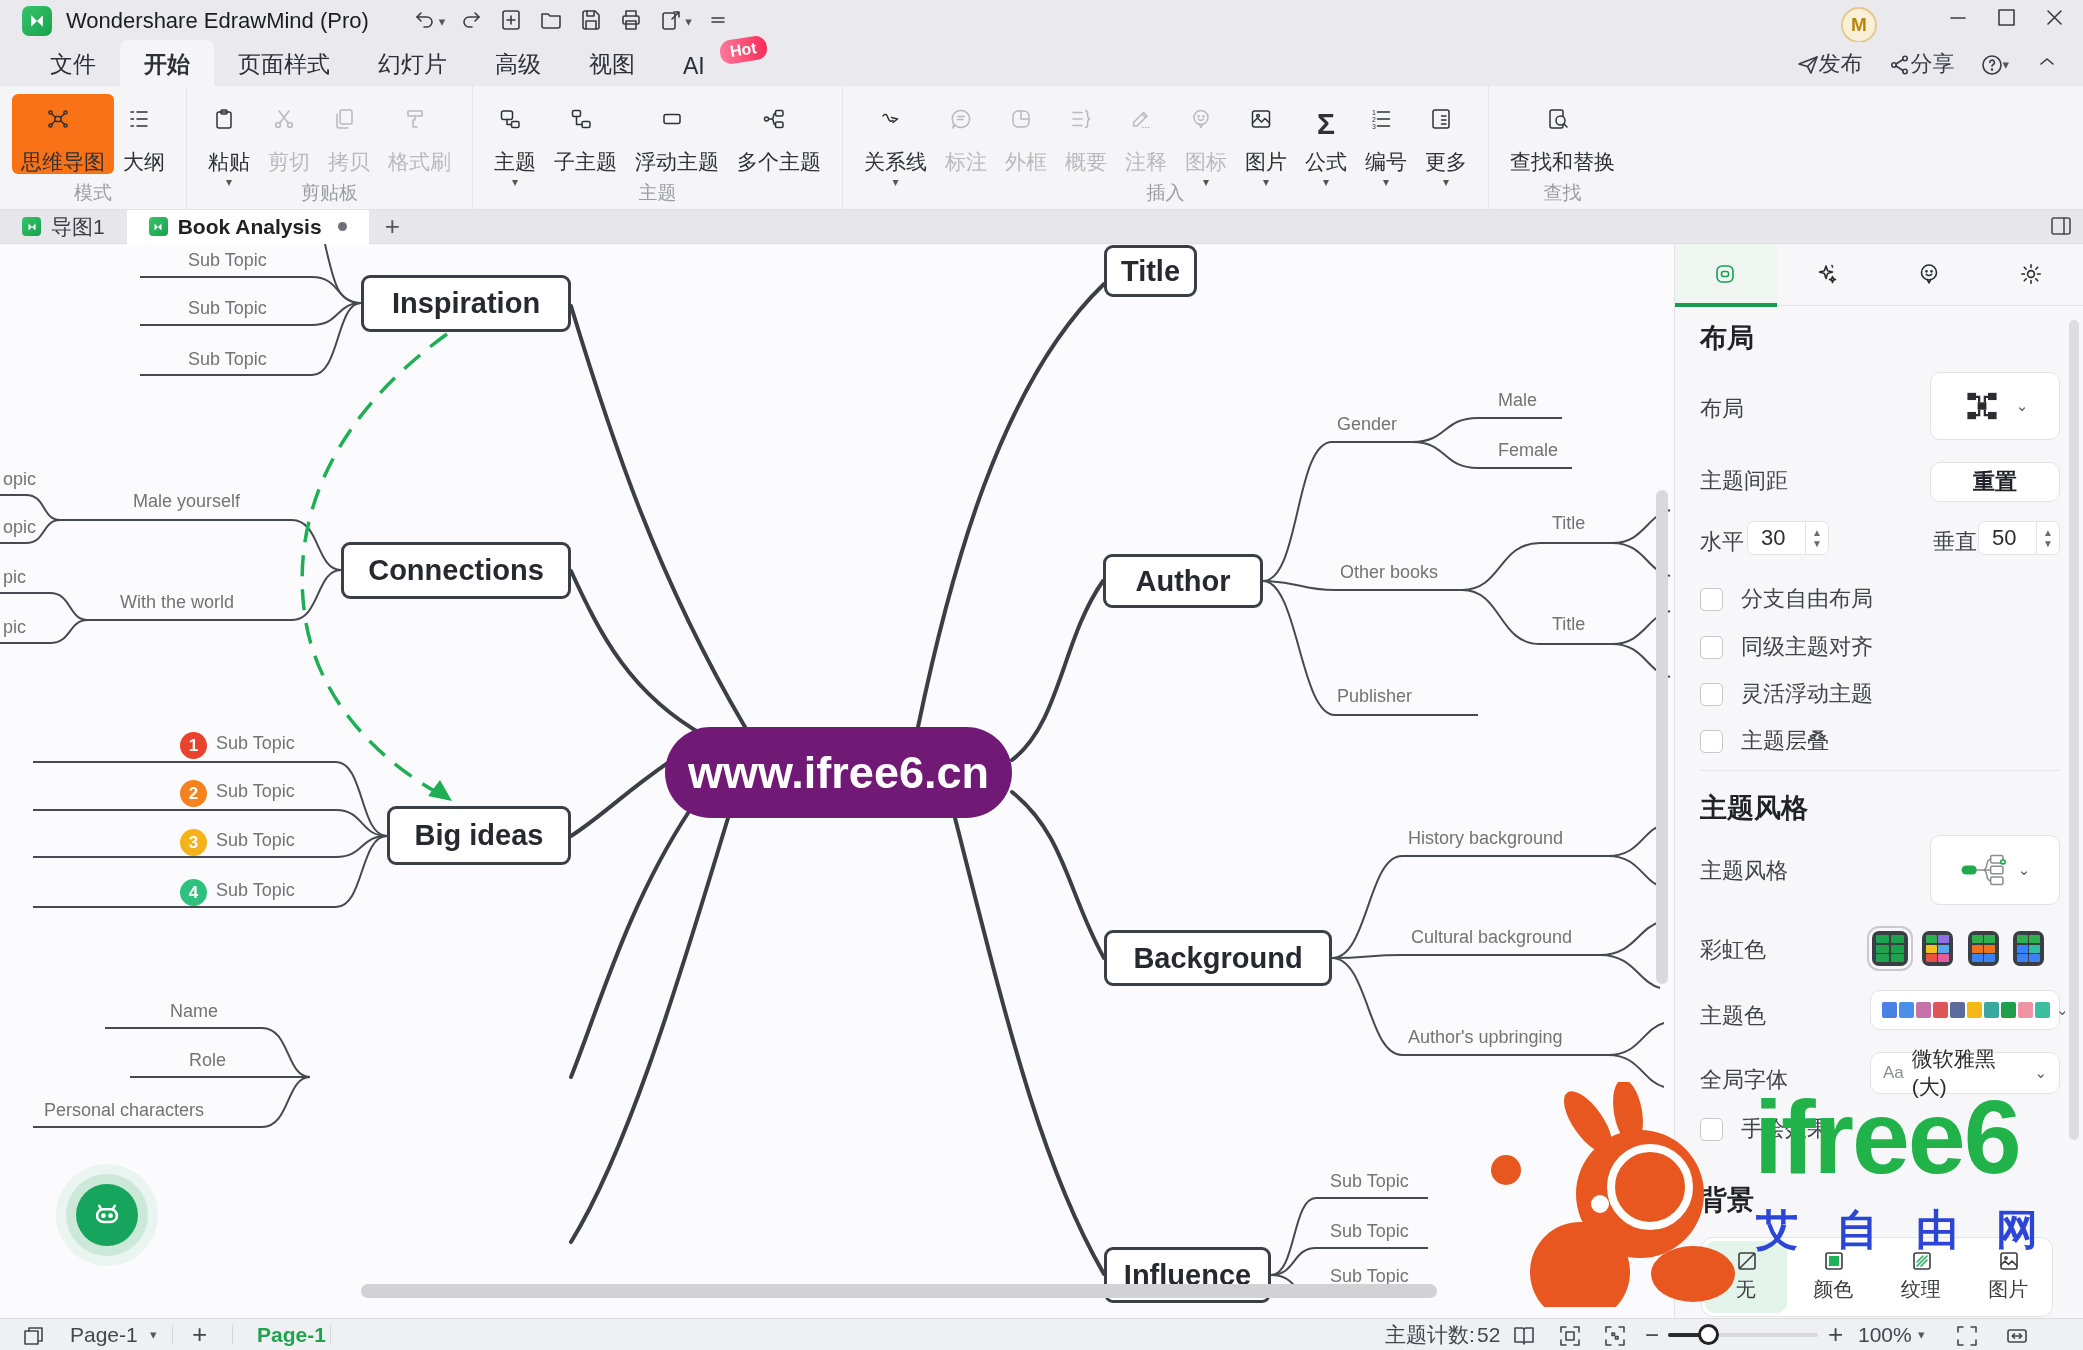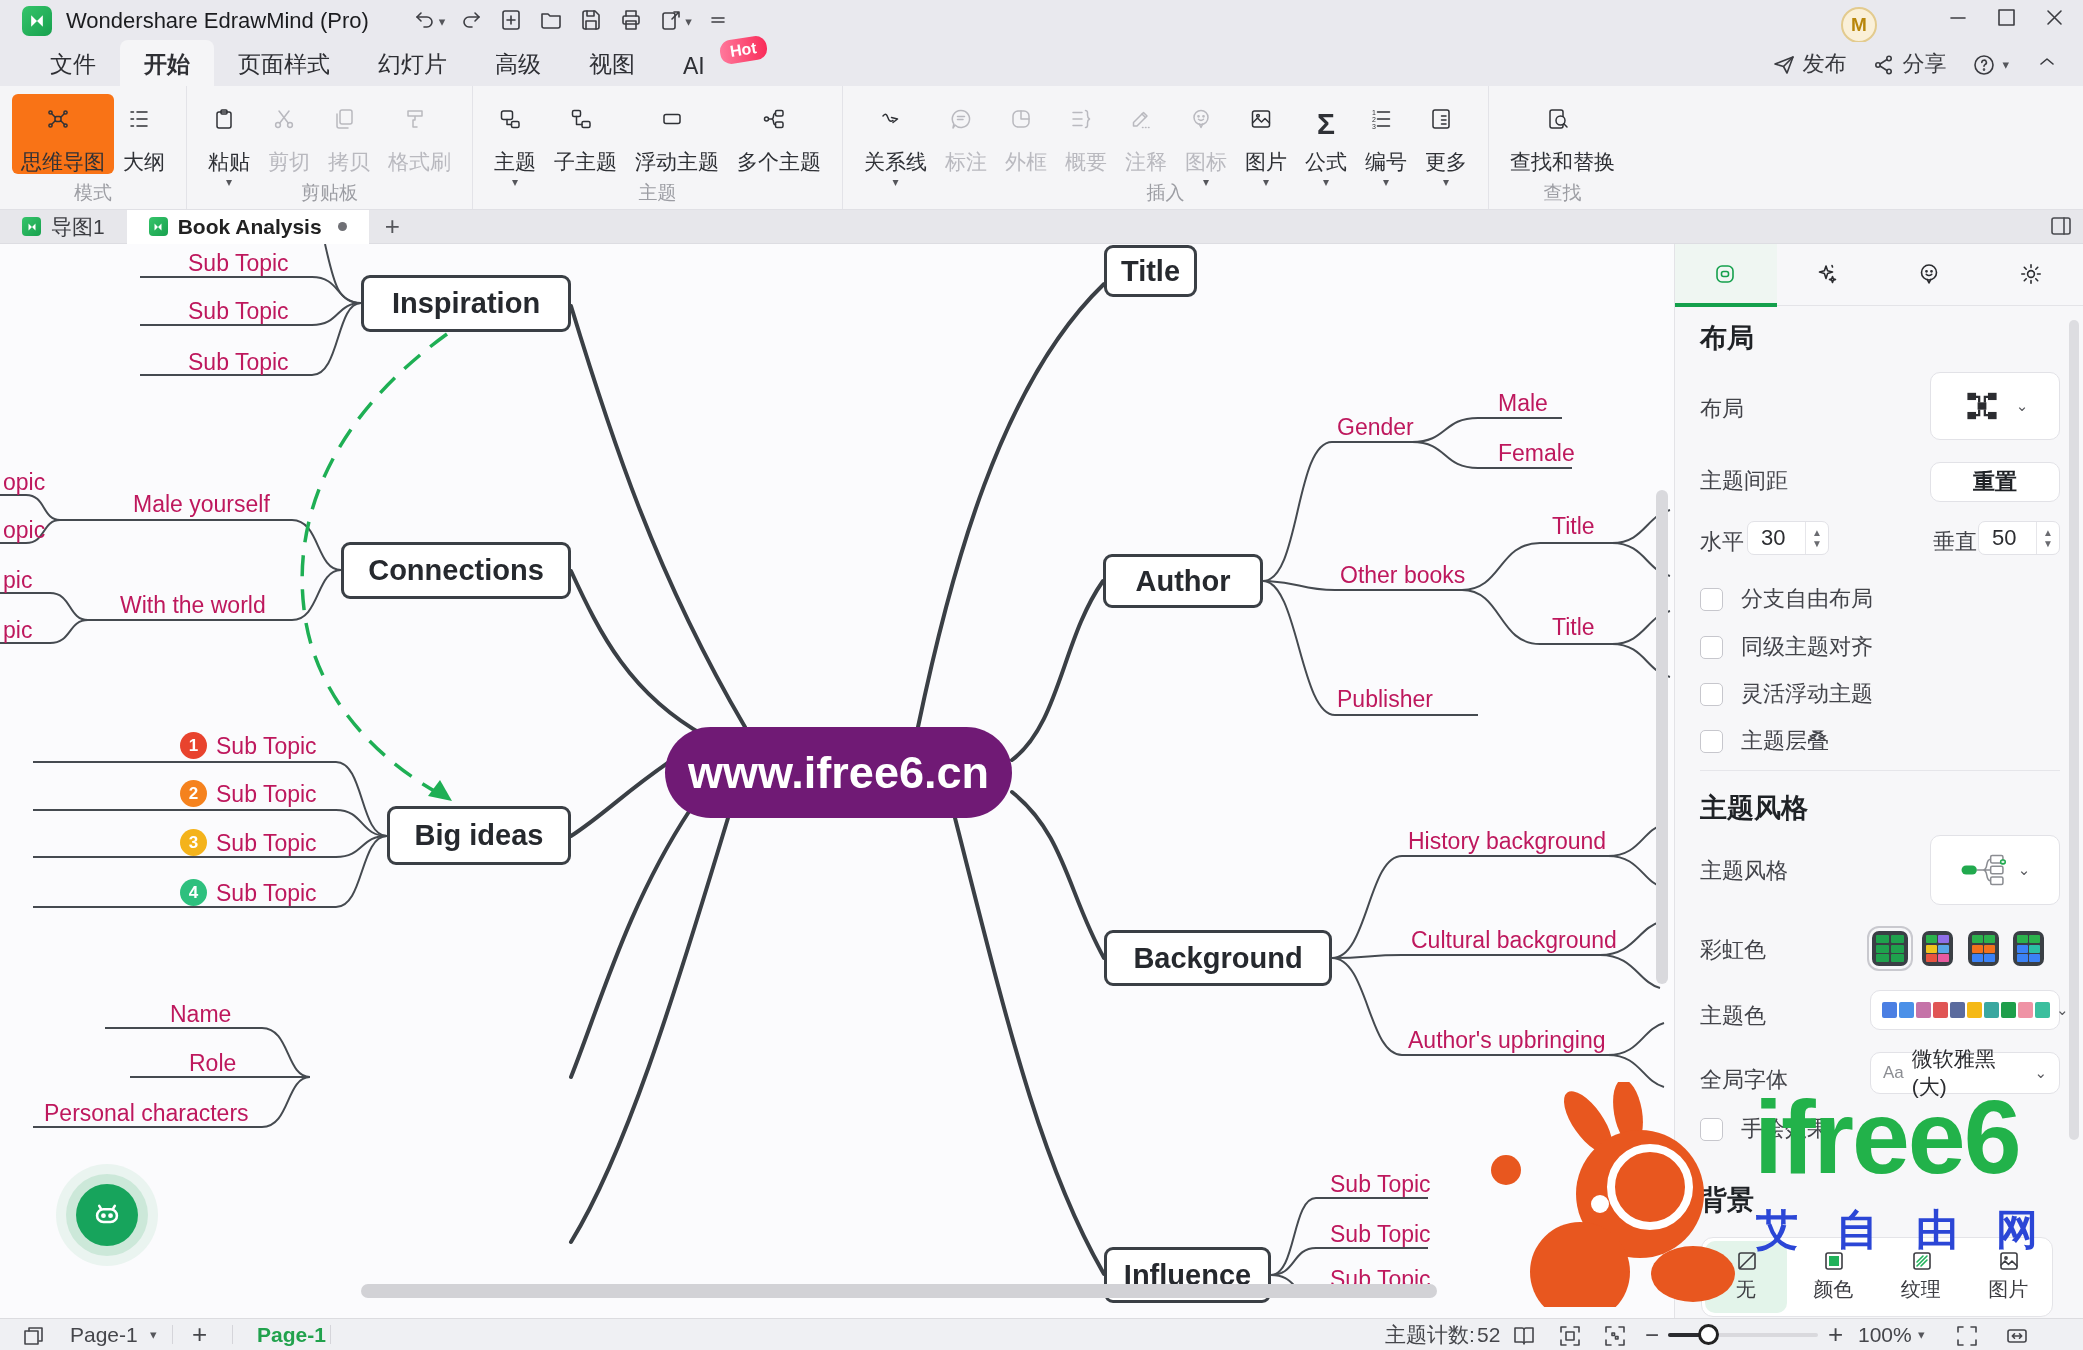--- a/index.html
+++ b/index.html
@@ -14,21 +14,21 @@
   .i-sm{width:22px;height:22px;fill:none;stroke:currentColor;stroke-width:1.6;stroke-linecap:round;stroke-linejoin:round}
   .avatar{position:absolute;left:1841px;top:7px;width:36px;height:36px;border-radius:50%;background:#faf0d8;border:2px solid #e3cb8e;color:#b8860b;font-weight:bold;font-size:19px;display:flex;align-items:center;justify-content:center}
   .winbtns{position:absolute;right:18px;top:6px;display:flex;gap:26px;color:#3c3d42;align-items:center}
   
   .ribbonrow{height:44px;background:#e9e9ee;display:flex;align-items:center;position:relative}
   .rtabs{display:flex;align-items:flex-end;margin-left:26px;gap:0}
   .rtab{font-size:23px;color:#2e2f34;padding:9px 24px;border-radius:8px 8px 0 0;position:relative;white-space:nowrap}
   .rtab.active{background:#f5f5f7;font-weight:bold}
   .hotbadge{position:absolute;top:-6px;right:-38px;background:linear-gradient(95deg,#ff7a9d,#f92a57);color:#fff;font-size:16px;font-weight:bold;padding:3px 10px;border-radius:11px;transform:rotate(-9deg)}
   .ribbon-right{position:absolute;right:26px;top:0;height:100%;display:flex;align-items:center;gap:26px;color:#3a3b40;font-size:22px}
-  .rr-item{display:flex;align-items:center;gap:8px}
+  .rr-item{display:flex;align-items:center;}
   
   .toolbar{height:124px;background:#f5f5f7;display:flex;align-items:stretch;border-bottom:1px solid #e0e0e5}
   .tgrp{display:flex;position:relative;padding:8px 12px 24px;align-items:flex-start}
   .tgrp+.tgrp{border-left:1px solid #e3e3e8}
   .glabel{position:absolute;bottom:3px;left:0;width:100%;text-align:center;font-size:19px;color:#9c9da3}
   .tb{display:flex;flex-direction:column;align-items:center;gap:7px;padding:10px 9px 2px;color:#2f3136;border-radius:6px}
   .tb .ic{height:40px;display:flex;align-items:center}
   .tb .ti{width:34px;height:34px;fill:none;stroke:currentColor;stroke-width:1.5;stroke-linecap:round;stroke-linejoin:round}
   .tb .lb{font-size:21px;line-height:1;white-space:nowrap}
   .tb .car{font-size:12px;margin-top:-3px;height:10px}
@@ -40,21 +40,21 @@
   .dtab{display:flex;align-items:center;gap:10px;padding:0 22px;font-size:21px;color:#3c3d42}
   .dtab.active{background:#ffffff;font-weight:600;color:#222;border-bottom:1px solid #fff;margin-bottom:-1px}
   .dticon{width:19px;height:19px;border-radius:4px;background:linear-gradient(135deg,#35c46a,#18a14e);display:flex;align-items:center;justify-content:center}
   .ddot{width:9px;height:9px;border-radius:50%;background:#6f7075;margin-left:6px}
   .dtadd{font-size:26px;color:#55565b;display:flex;align-items:center;padding:0 16px}
   .dt-toggle{position:absolute;right:12px;top:4px;color:#4a4b50}
   
   .main{height:1074px;display:flex;position:relative}
   .canvas{position:relative;width:1674px;height:1074px;background:#fbfbfd;overflow:hidden}
   .canvas svg.lines{position:absolute;left:0;top:0}
-  .mlabel{position:absolute;font-size:23px;color:#be185d;white-space:nowrap}
+  .mlabel{position:absolute;font-size:18px;color:#737373;white-space:nowrap}
   .mbox{position:absolute;background:#fff;border:3px solid #3a3f45;border-radius:9px;display:flex;align-items:center;justify-content:center;font-weight:bold;font-size:29px;color:#26292e;white-space:nowrap}
   .central{position:absolute;background:#701a75;border-radius:46px;display:flex;align-items:center;justify-content:center;color:#fff;font-weight:bold;font-size:45px}
   .nbadge{position:absolute;width:27px;height:27px;border-radius:50%;color:#fff;font-size:17px;font-weight:bold;display:flex;align-items:center;justify-content:center}
   .ai-dot{position:absolute;left:76px;top:940px;width:62px;height:62px;border-radius:50%;background:#17a45c;display:flex;align-items:center;justify-content:center;box-shadow:0 0 0 10px rgba(34,170,90,.15),0 0 0 20px rgba(34,170,90,.08)}
   .vscroll{position:absolute;right:6px;top:246px;width:12px;height:494px;background:#d9d9dd;border-radius:6px}
   .hscroll{position:absolute;left:361px;top:1040px;width:1076px;height:14px;background:#d2d2d6;border-radius:7px}
   
   .panel{width:409px;height:1074px;background:#f7f7f9;border-left:1px solid #e3e3e7;position:relative;font-size:22px;color:#3a3b40}
   .ptabs{display:flex;height:62px;border-bottom:1px solid #e4e4e8}
   .ptab{flex:1;display:flex;align-items:center;justify-content:center;color:#2a2b2f;position:relative}

